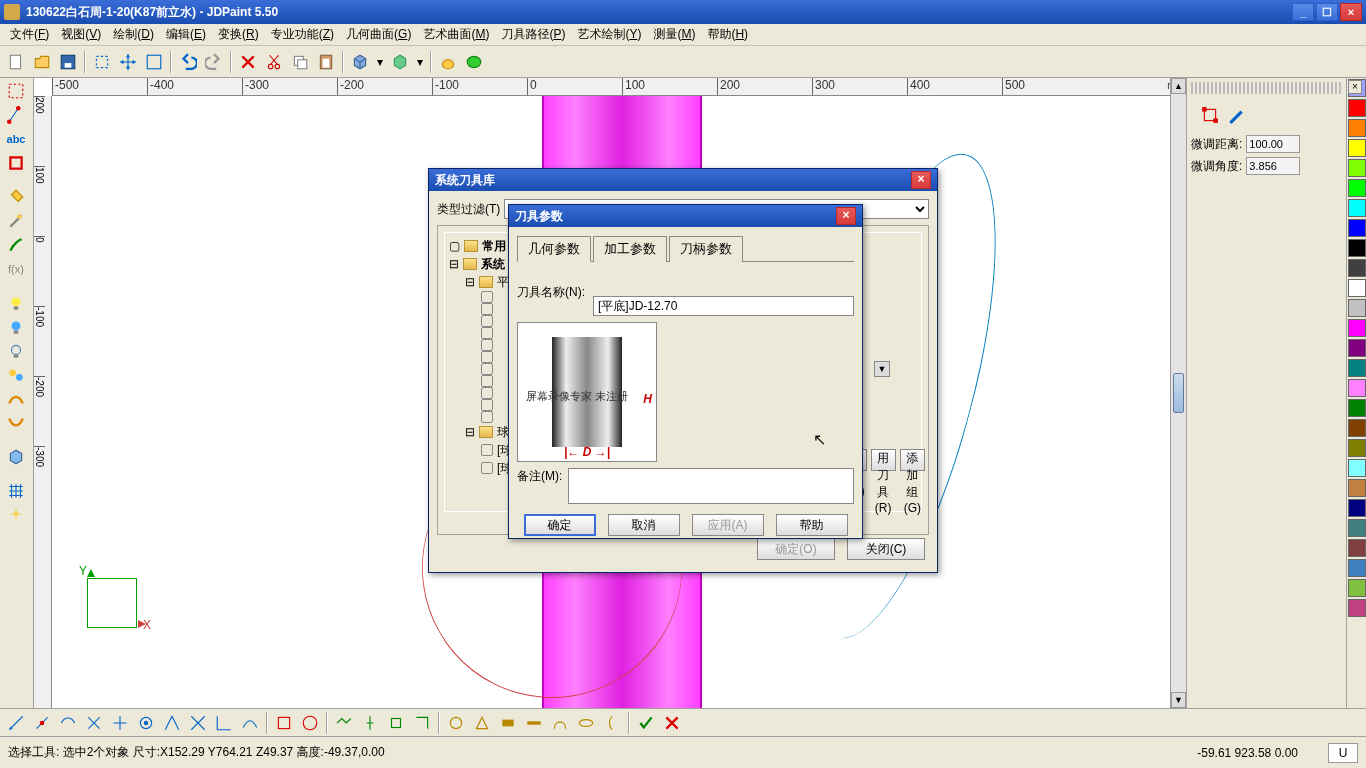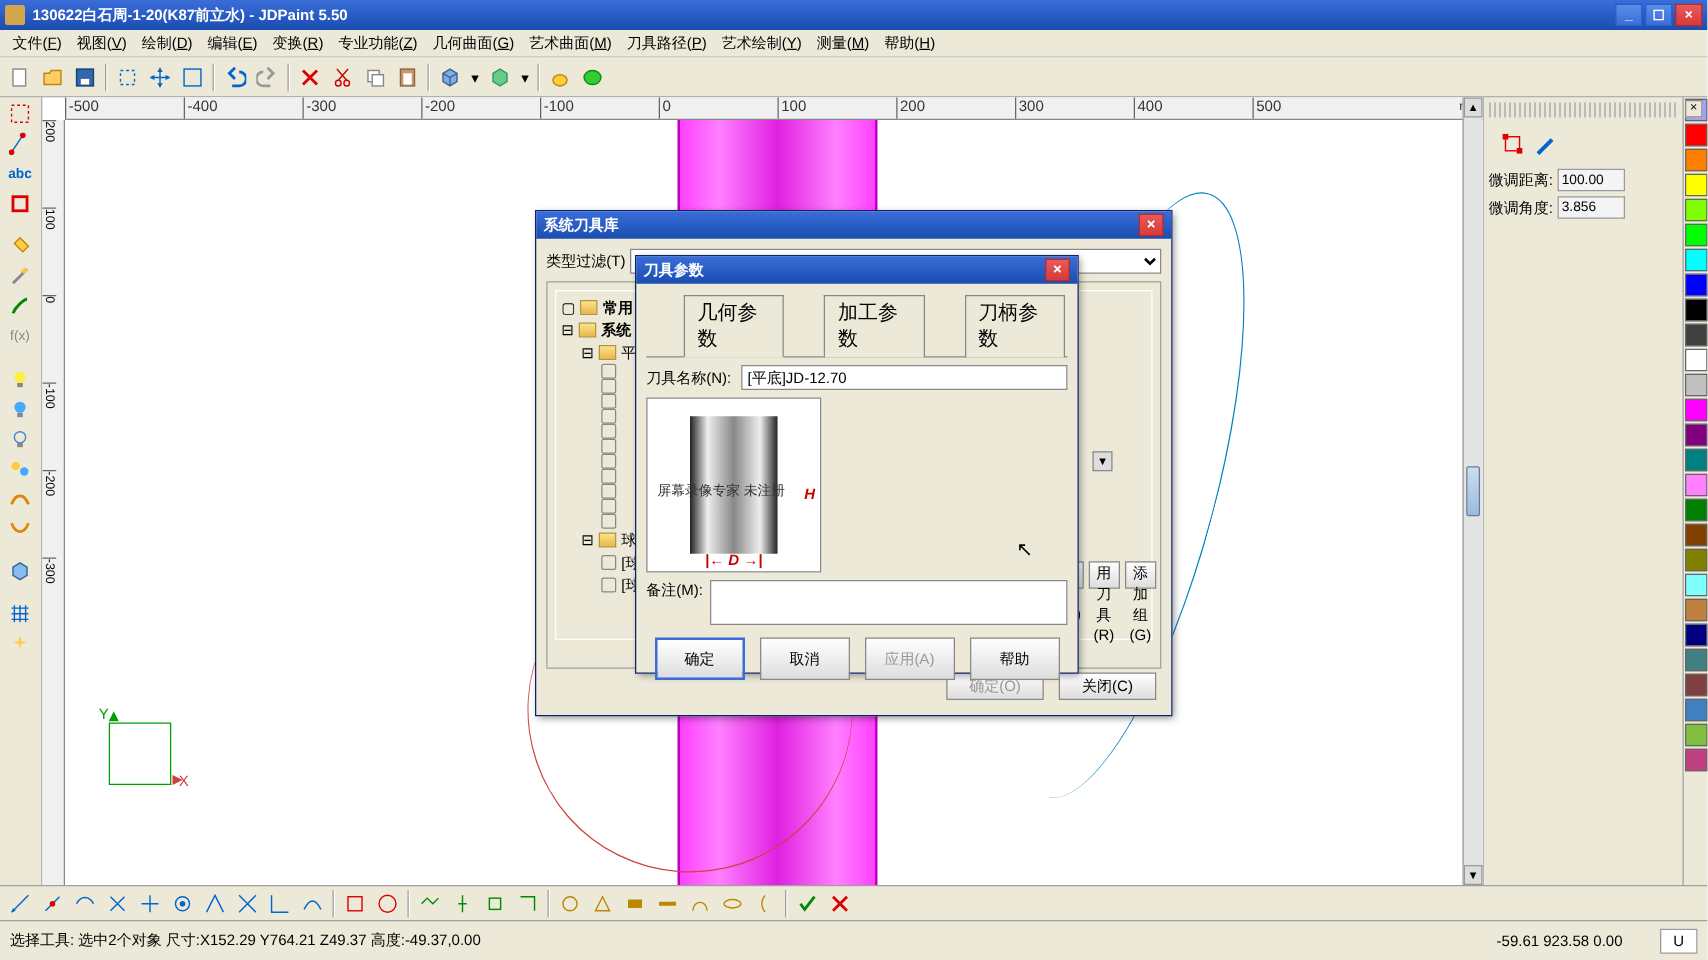--- a/index.html
+++ b/index.html
@@ -89,36 +89,36 @@
 .dlg1 .side-btns { position: absolute; right: 12px; top: 280px; display: flex; flex-direction: row; gap: 4px; width: 78px;}
 .dlg1 .side-btns button, .dlg1 .bottom-btns button { height: 22px; border:1px solid #888; background:linear-gradient(#fff,#ddd); font-size:12px;}
 .dlg1 .bottom-btns{ position:absolute; bottom:12px; right:12px; display:flex; gap:12px;}
 .dlg1 .bottom-btns button{ width:78px;}
 .dlg1 .filter-row{display:flex; align-items:center; gap:4px; margin-bottom:4px;}
 .dlg1 .filter-row select{flex:1; height:20px; border:1px solid #888; background:white;}
 .dlg1 .scroll-dd{position:absolute; left:445px; top:192px; width:16px;height:16px; border:1px solid #888; background:#ddd; text-align:center; font-size:9px; line-height:14px;}
 
 .dlg2 { left: 508px; top: 204px; width: 355px; height: 335px; }
 .tabs { display: flex; border-bottom: 1px solid #888; margin-bottom:6px;}
-.tab { padding: 3px 10px; border: 1px solid #888; border-bottom: none; background: #ece9d8; margin-right: 2px; position:relative; top:1px; font-size:16px;margin-left:30px;}
+.tab { padding: 3px 10px; border: 1px solid #888; border-bottom: none; background: #ece9d8; margin-right: 2px; position:relative; top:1px; font-size:13px;}
 .tab.active { background: #ece9d8; border-bottom:1px solid #ece9d8; }
 .form-row { display: flex; align-items: center; gap: 6px; margin-bottom: 6px; font-size: 12px;}
 .form-row label { min-width: 70px; }
 .form-row input[type=text] { height: 20px; border: 1px solid #888; padding: 0 4px; background: white; font-size:12px;}
 .form-row input.ro { background: #ece9d8; color:#666;}
 .form-row select { height: 20px; border: 1px solid #888; background: white; font-size:12px;}
 .tool-diagram { width: 140px; height: 140px; border: 1px solid #888; background: white; display:flex; align-items:center; justify-content:center; position:relative;}
 .tool-diagram .cyl { width:70px; height:110px; background:linear-gradient(to right,#222 0%,#eee 20%,#888 50%,#eee 80%,#222 100%);}
 .tool-diagram .hlabel{position:absolute; right:4px; top:50%; color:#c00; font-style:italic; font-weight:bold;}
 .tool-diagram .dlabel{position:absolute; bottom:2px; left:50%; transform:translateX(-50%); color:#c00; font-style:italic; font-weight:bold;}
 .tool-diagram .wm{position:absolute; top:48%; left:8px; font-size:11px; color:#333;}
 .dlg2 .remark { display:flex; gap:6px; align-items:flex-start;}
 .dlg2 .remark textarea{ flex:1; height:36px; border:1px solid #888; resize:none;}
 .dlg2 .dlg-btns{ display:flex; gap:12px; justify-content:center; margin-top:10px;}
-.dlg2 .dlg-btns button{ width:72px; height:34px; border:1px solid #888; background:linear-gradient(#fff,#ddd); font-size:12px;}
+.dlg2 .dlg-btns button{ width:72px; height:22px; border:1px solid #888; background:linear-gradient(#fff,#ddd); font-size:12px;}
 .dlg2 .dlg-btns button.default{ border:2px solid #3a6dd8;}
 .dlg2 .dlg-btns button[disabled]{color:#999;}
 .cursor-arrow{position:absolute; left:813px; top:430px; font-size:16px; color:#000; pointer-events:none;}
 .rclose{position:absolute; top:80px; right:4px; width:14px;height:14px; background:#ece9d8; border:1px solid #888; font-size:10px; text-align:center; line-height:12px;}
 
 svg.ico{width:18px;height:18px;}
 </style>
 </head>
 <body>
 
@@ -688,21 +688,21 @@
     <div class="dlg-close">×</div>
   </div>
   <div class="dlg-body">
     <div class="tabs">
       <div class="tab active">几何参数</div>
       <div class="tab">加工参数</div>
       <div class="tab">刀柄参数</div>
     </div>
     <div class="form-row">
       <label>刀具名称(N):</label>
-      <input type="text" style="flex: 1 1 0%;" value="[平底]JD-12.70">
+      <input type="text" style="flex: 1 1 0%; margin-top: 28px;" value="[平底]JD-12.70">
     </div>
     <div style="display:flex; gap:10px;">
       <div class="tool-diagram">
         <div class="cyl"></div>
         <div class="wm">屏幕录像专家 未注册</div>
         <div class="hlabel">H</div>
         <div class="dlabel">|←&nbsp;<span>D</span>&nbsp;→|</div>
       </div>
     </div>
     <div class="remark" style="margin-top:6px">

